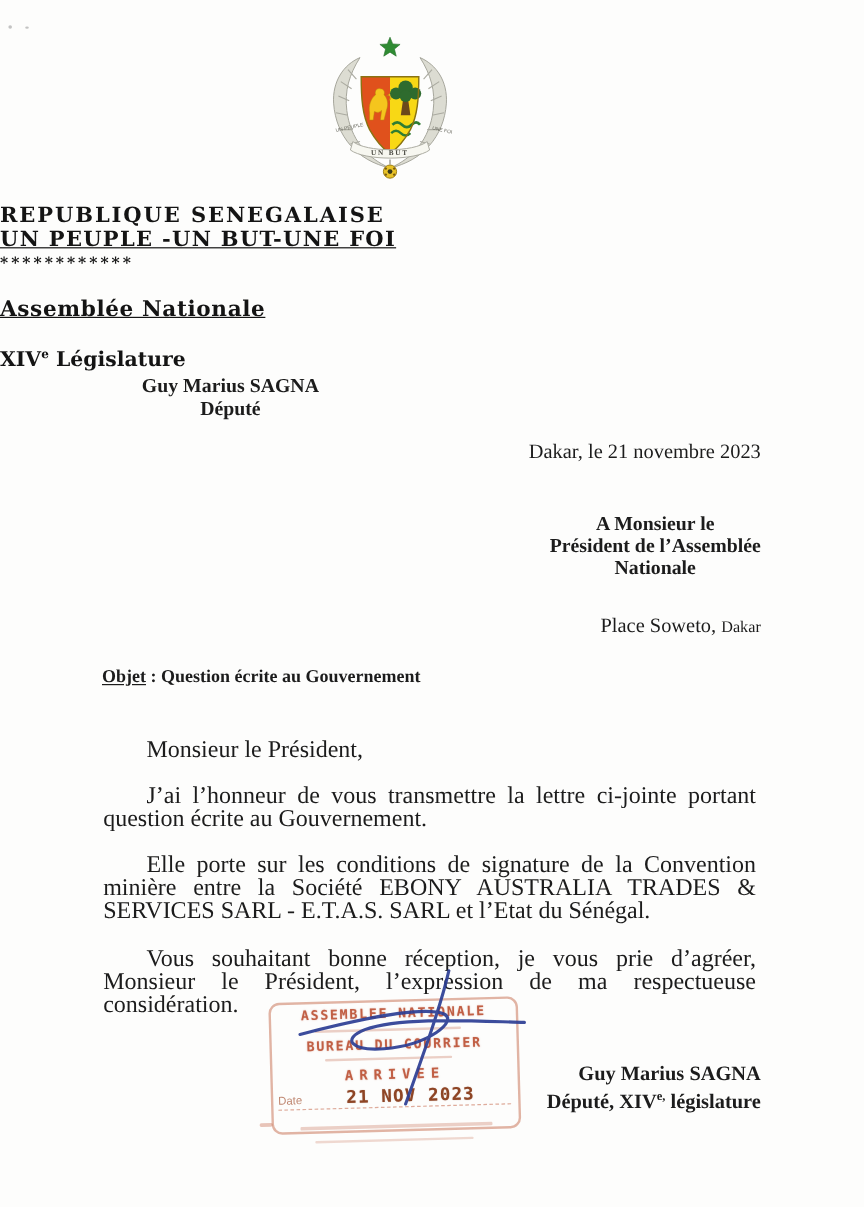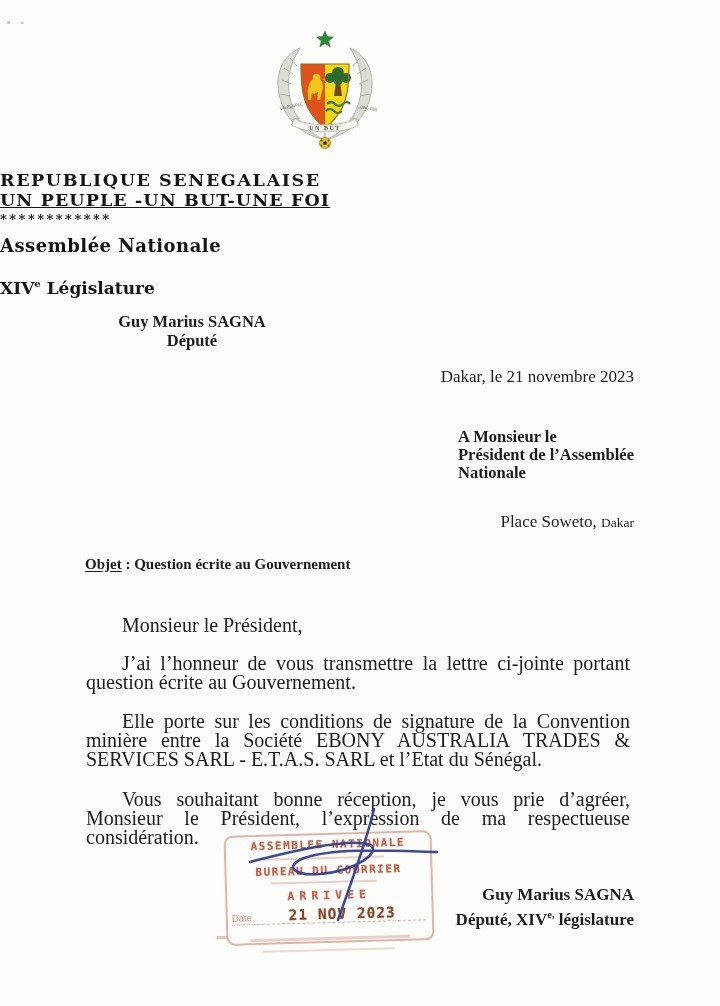--- a/index.html
+++ b/index.html
@@ -10,33 +10,33 @@
 
   
   .emblem{position:absolute;left:264px;top:30px;width:122px;height:122px;}
 
   
   .hdr{position:absolute;left:0;right:0;top:170px;
        font-family:"DejaVu Serif",serif;font-weight:bold;color:#141414;}
   .hdr-republic{font-size:17.5px;letter-spacing:1.6px;}
   .hdr-motto{font-size:17.5px;letter-spacing:1.1px;margin-top:0;text-decoration:underline;}
   .hdr-stars{font-size:13px;letter-spacing:2.5px;margin-top:2px;}
-  .hdr-assembly{font-size:18px;margin-top:8px;letter-spacing:.5px;}
+  .hdr-assembly{font-size:18px;margin-top:20px;letter-spacing:.5px;text-decoration:underline;}
   .hdr-leg{font-size:17px;margin-top:22px;}
   .hdr-leg sup{font-size:10px;}
 
   
   .sender{position:absolute;left:114px;top:312px;width:156px;text-align:center;
           font-weight:bold;font-size:16.5px;line-height:19px;}
 
   
   .dateline{position:absolute;top:367px;right:86px;font-size:17px;}
 
   
-  .recipient{position:absolute;top:428px;right:86px;text-align:left;
+  .recipient{position:absolute;top:428px;right:86px;text-align:center;
              font-weight:bold;font-size:16.5px;line-height:18px;margin-left:26px;}
   .place{position:absolute;top:512px;right:86px;font-size:17px;}
   .place-city{font-size:13.5px;}
 
   
   .subject{position:absolute;left:85px;top:556px;font-size:15px;font-weight:bold;}
   .subject-label{text-decoration:underline;text-underline-offset:2px;}
 
   
   .para{position:absolute;left:86px;width:544px;font-size:20px;line-height:19px;

